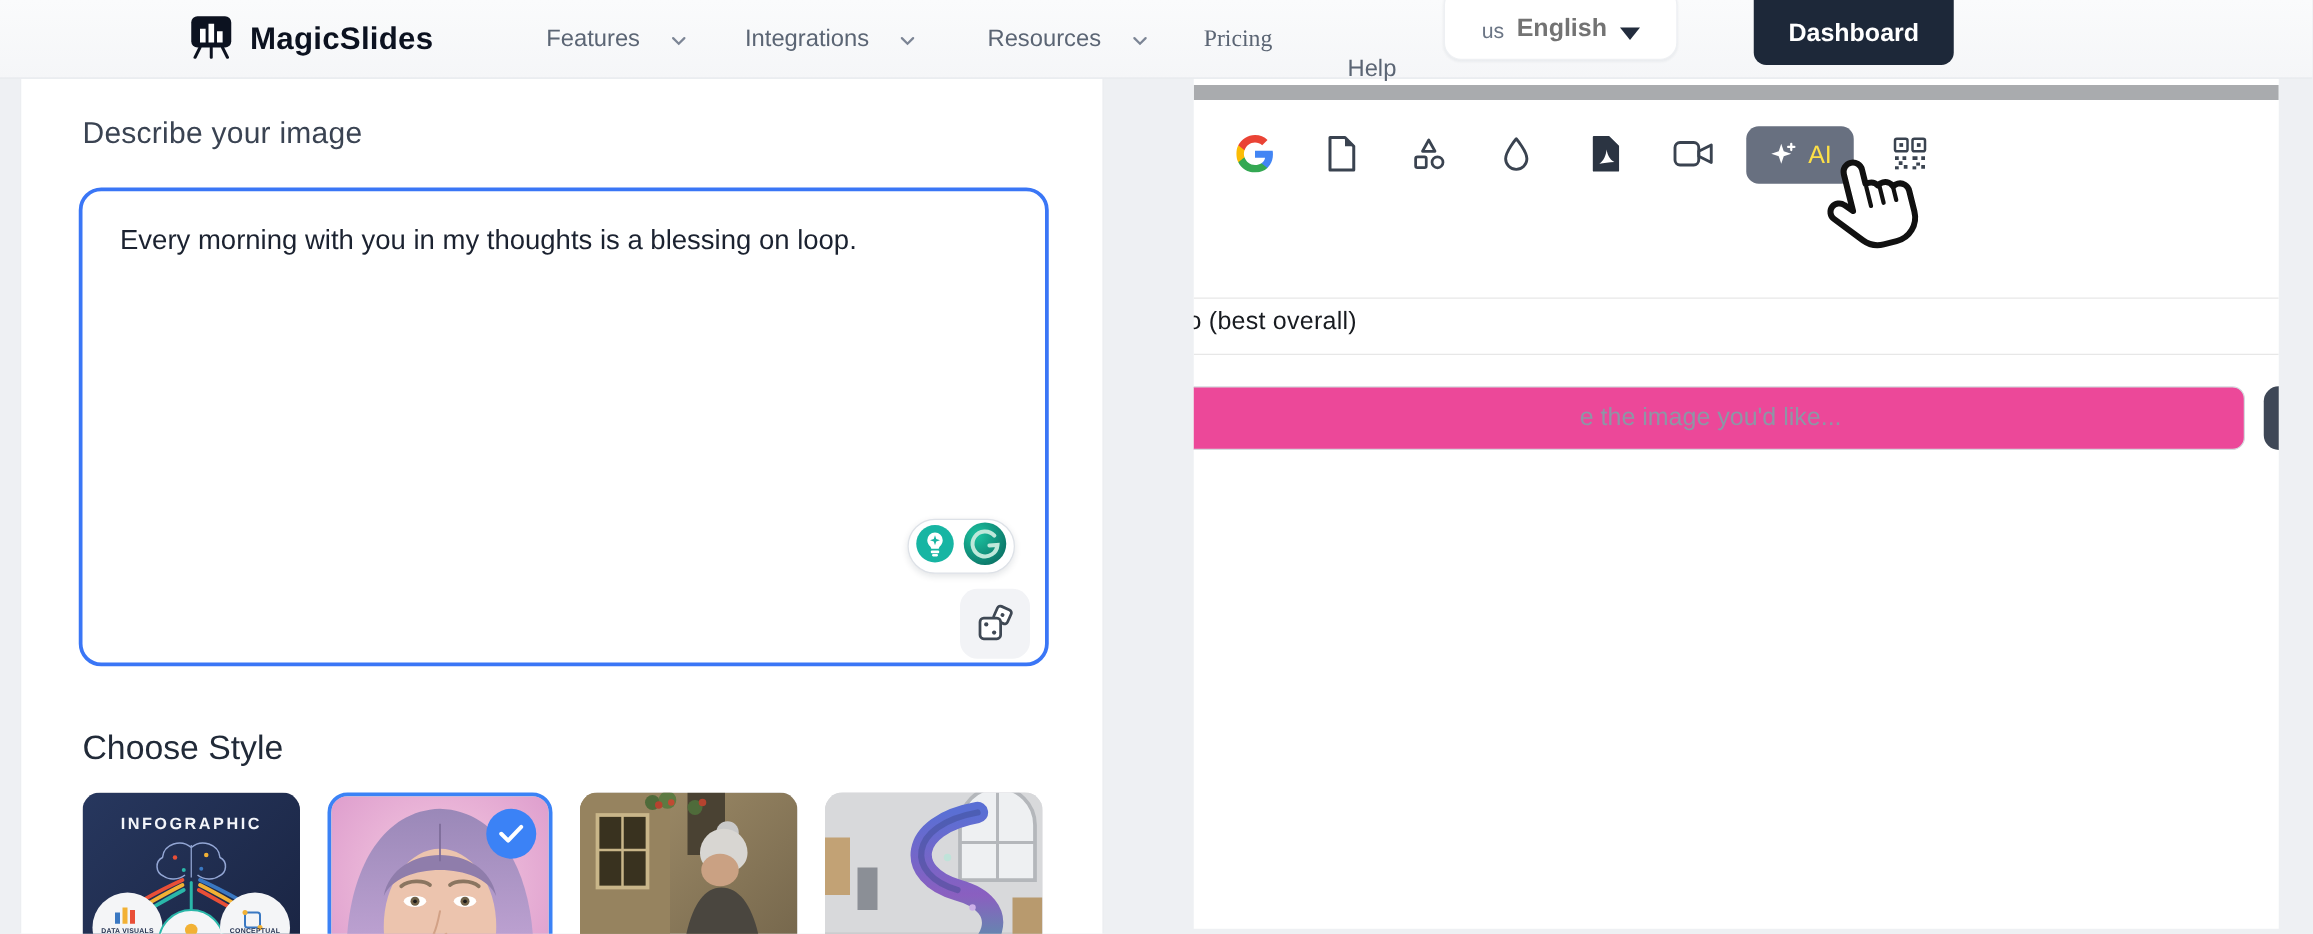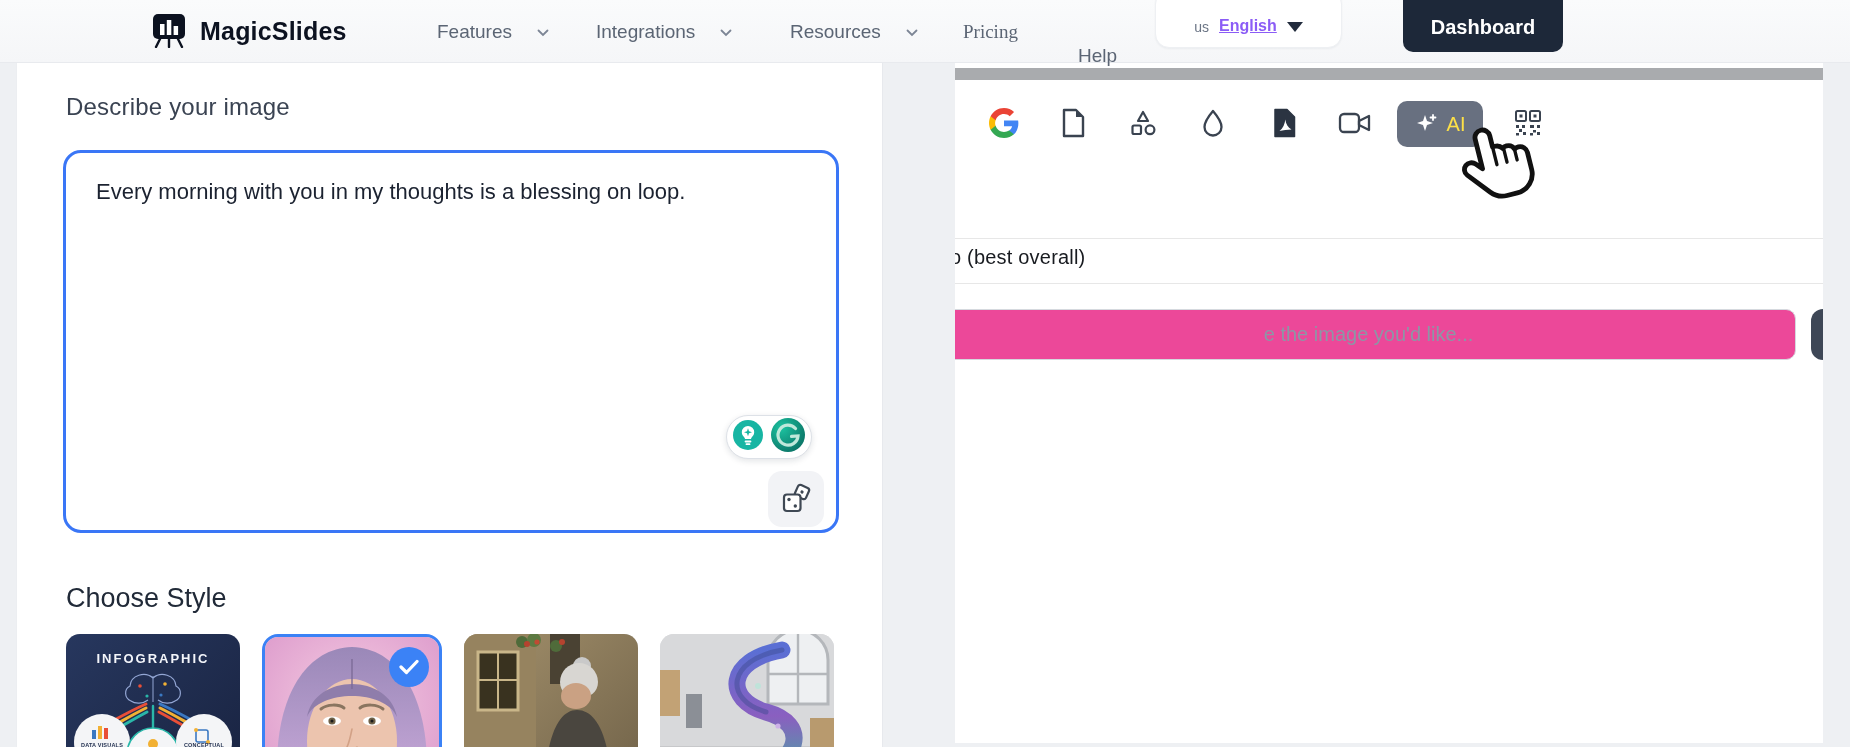--- a/index.html
+++ b/index.html
@@ -25,22 +25,22 @@
     font-size:19px; color:#5b6574; font-weight:500; cursor:pointer;
   }
   .nav-item svg { margin-top:3px; }
   .lang-box {
     position:absolute; left:1155px; top:-10px; width:187px; height:58px;
     background:#ffffff; border:1px solid #eef0f3; border-radius:14px;
     box-shadow:0 1px 2px rgba(20,30,50,.05);
     display:flex; align-items:flex-end; justify-content:center; gap:10px;
     padding-bottom:12px; cursor:pointer;
   }
-  .lang-code { font-size:14px; color:#6b7585; }
-  .lang-label { font-size:16px; color:#8b5cf6; font-weight:600;text-decoration:underline; }
+  .lang-code { font-size:17px; color:#6b7585; }
+  .lang-label { font-size:20px; color:#737373; font-weight:600; }
   .lang-caret { width:0; height:0; border-left:8px solid transparent; border-right:8px solid transparent;
     border-top:10px solid #222c3d; margin-bottom:3px; }
   .dashboard-btn {
     position:absolute; left:1403px; top:-14px; width:160px; height:66px;
     background:#1d2839; border-radius:10px;
     display:flex; align-items:flex-end; justify-content:center; padding-bottom:13px;
     color:#ffffff; font-size:20px; font-weight:bold; cursor:pointer;
   }
 
   

